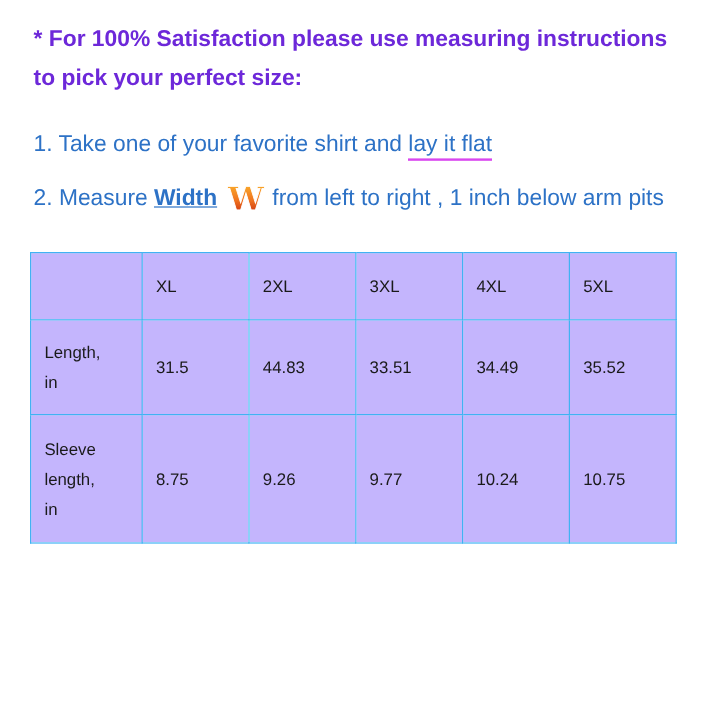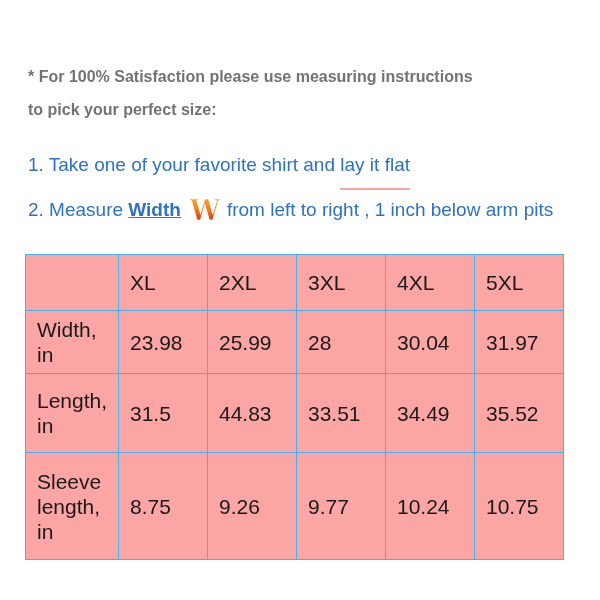--- a/index.html
+++ b/index.html
@@ -10,59 +10,58 @@
   body {
     width: 600px;
     height: 600px;
     overflow: hidden;
     font-family: "Liberation Sans", sans-serif;
   }
   .content {
     padding: 16px 18px 0 28px;
   }
   .heading {
-    font-size: 16px;
+    font-size: 19px;
     font-weight: bold;
-    color: #737373;
+    color: #6d28d9;
     line-height: 33px;
     white-space: pre-line;
     max-width: 545px;
-    margin-top: 44px;
   }
   .step {
     font-size: 19px;
     color: #2d72c6;
     max-width: 572px;
   }
   .step1 { margin-top: 25px; line-height: 27px; }
   .step2 { margin-top: 13px; line-height: 38px; }
   .step3 { margin-top: 7px;  line-height: 34px; }
   .bold { font-weight: bold; text-decoration: underline; }
   .underlined {
-    border-bottom: 2px solid #fca5a5;
-    padding-bottom: 13px;
+    border-bottom: 2px solid #d946ef;
+    padding-bottom: 1px;
   }
   .letter-icon {
     vertical-align: middle;
     margin: 0 6px 4px 8px;
   }
   table.size-chart {
     border-collapse: collapse;
     table-layout: fixed;
     margin-top: 25px;
     margin-left: -3px;
     width: 537px;
   }
   table.size-chart col.label-col { width: 93px; }
   table.size-chart col.size-col  { width: 89px; }
   table.size-chart th,
   table.size-chart td {
     border: 1.5px solid #41b2f3;
-    background: #fca5a5;
-    font-size: 21px;
+    background: #c4b5fd;
+    font-size: 14px;
     font-weight: normal;
     color: #1a1a1a;
     text-align: left;
     vertical-align: middle;
     padding: 6px 6px 6px 11px;
     line-height: 25px;
     white-space: pre-line;
     overflow: hidden;
   }
   tr.header-row   { height: 56px; }
@@ -103,28 +102,20 @@
     </colgroup>
     <tbody>
       <tr class="header-row">
         <th></th>
         <th>XL</th>
         <th>2XL</th>
         <th>3XL</th>
         <th>4XL</th>
         <th>5XL</th>
       </tr>
-      <tr class="width-row">
-        <td>Width, in</td>
-        <td>23.98</td>
-        <td>25.99</td>
-        <td>28</td>
-        <td>30.04</td>
-        <td>31.97</td>
-      </tr>
       <tr class="length-row">
         <td>Length,
 in</td>
         <td>31.5</td>
         <td>44.83</td>
         <td>33.51</td>
         <td>34.49</td>
         <td>35.52</td>
       </tr>
       <tr class="sleeve-row">

